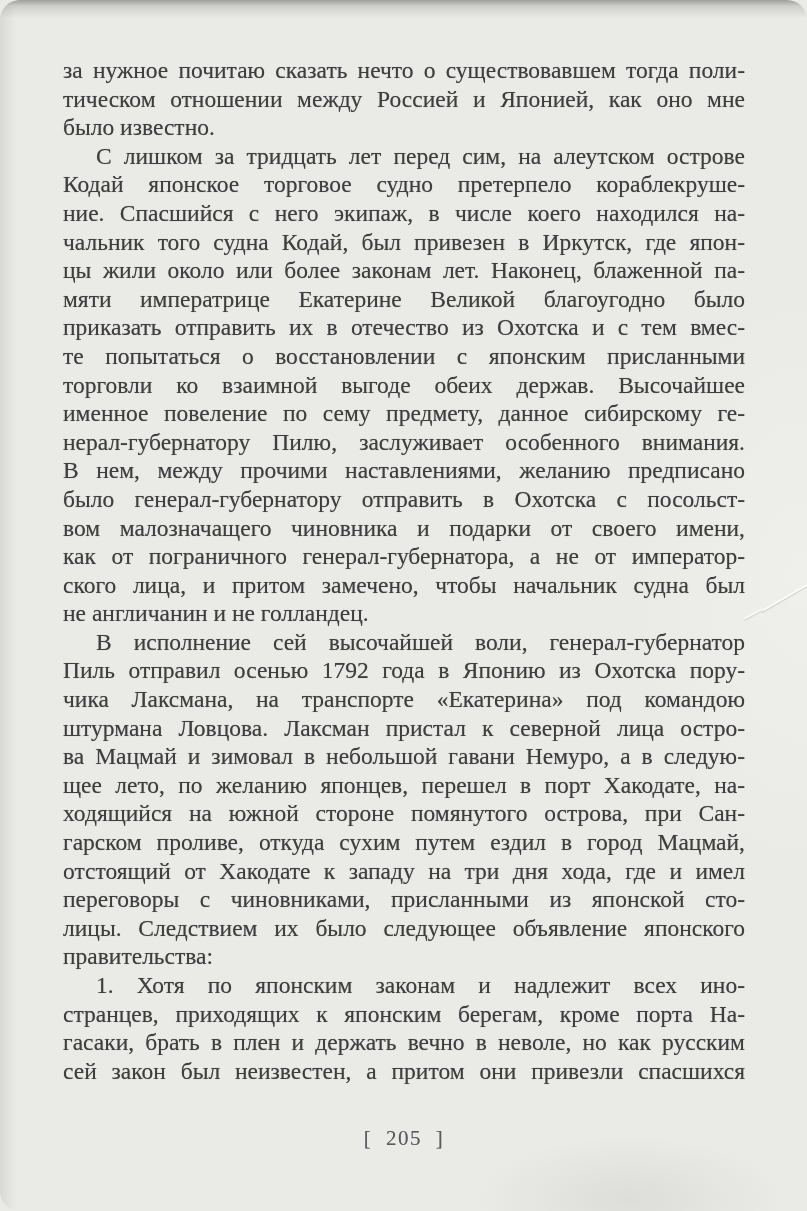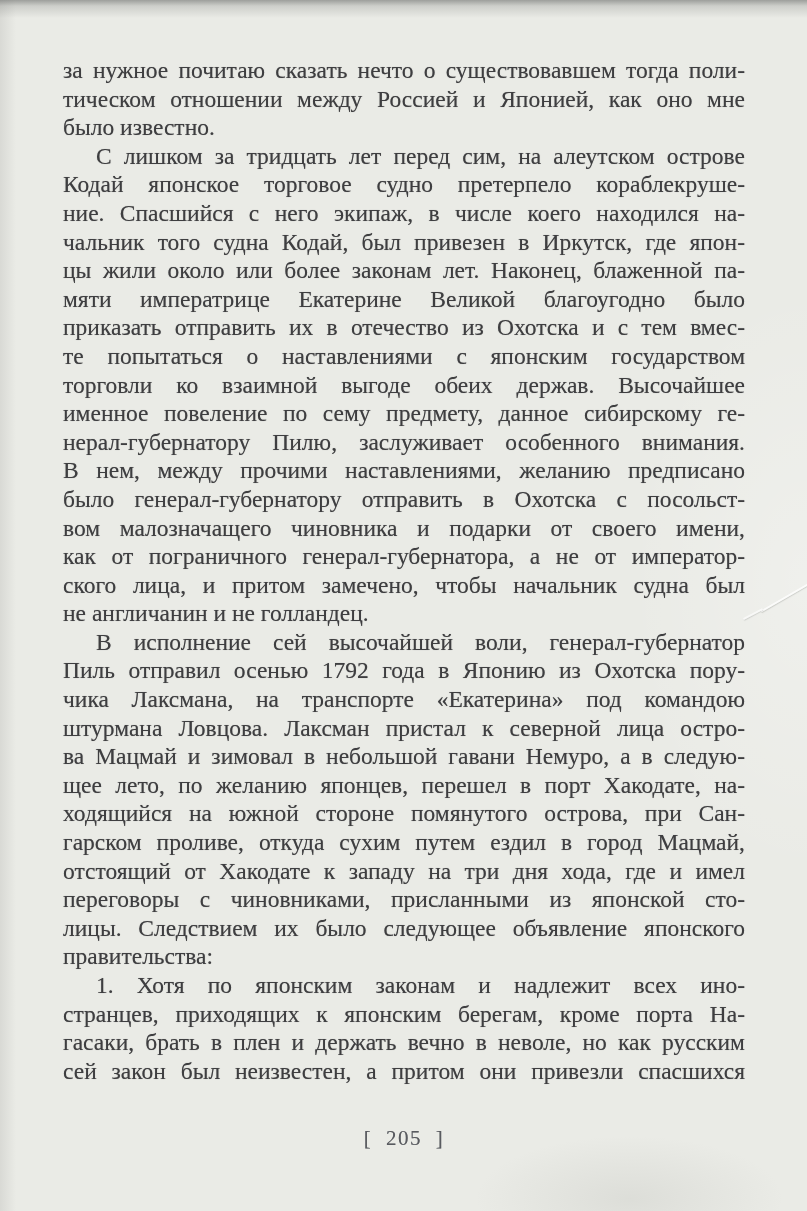--- a/index.html
+++ b/index.html
@@ -16,20 +16,21 @@
   }
   .scan-page {
     position: absolute;
     inset: 0;
     background:
       linear-gradient(180deg, rgba(110,112,110,0.62) 0px, rgba(120,122,120,0.25) 6px, rgba(130,132,130,0.0) 18px),
       linear-gradient(90deg, rgba(110,110,108,0.14) 0px, rgba(110,110,108,0.0) 16px),
       radial-gradient(ellipse 220px 90px at 78% 99%, rgba(150,152,146,0.16), rgba(150,152,146,0) 70%),
       radial-gradient(ellipse 300px 500px at 100% 48%, rgba(255,255,255,0.25), rgba(255,255,255,0) 60%),
       #eaebe6;
+    border-radius: 20px;
   }
   .text-block {
     position: absolute;
     left: 63px;
     top: 56px;
     width: 682px;
     color: #3e3e40;
     font-size: 23.5px;
     line-height: 28.6px;
     text-shadow: 0 0 0.7px rgba(62,62,64,0.55);
@@ -94,21 +95,21 @@
         <div class="line no-stretch">было известно.</div>
       </div>
       <div class="paragraph p-indent">
         <div class="line">С лишком за тридцать лет перед сим, на алеутском острове</div>
         <div class="line">Кодай японское торговое судно претерпело кораблекруше-</div>
         <div class="line">ние. Спасшийся с него экипаж, в числе коего находился на-</div>
         <div class="line">чальник того судна Кодай, был привезен в Иркутск, где япон-</div>
         <div class="line">цы жили около или более законам лет. Наконец, блаженной па-</div>
         <div class="line">мяти императрице Екатерине Великой благоугодно было</div>
         <div class="line">приказать отправить их в отечество из Охотска и с тем вмес-</div>
-        <div class="line">те попытаться о наставлениями с японским государством</div>
+        <div class="line">те попытаться о восстановлении с японским присланными</div>
         <div class="line">торговли ко взаимной выгоде обеих держав. Высочайшее</div>
         <div class="line">именное повеление по сему предмету, данное сибирскому ге-</div>
         <div class="line">нерал-губернатору Пилю, заслуживает особенного внимания.</div>
         <div class="line">В нем, между прочими наставлениями, желанию предписано</div>
         <div class="line">было генерал-губернатору отправить в Охотска с посольст-</div>
         <div class="line">вом малозначащего чиновника и подарки от своего имени,</div>
         <div class="line">как от пограничного генерал-губернатора, а не от император-</div>
         <div class="line">ского лица, и притом замечено, чтобы начальник судна был</div>
         <div class="line no-stretch">не англичанин и не голландец.</div>
       </div>

